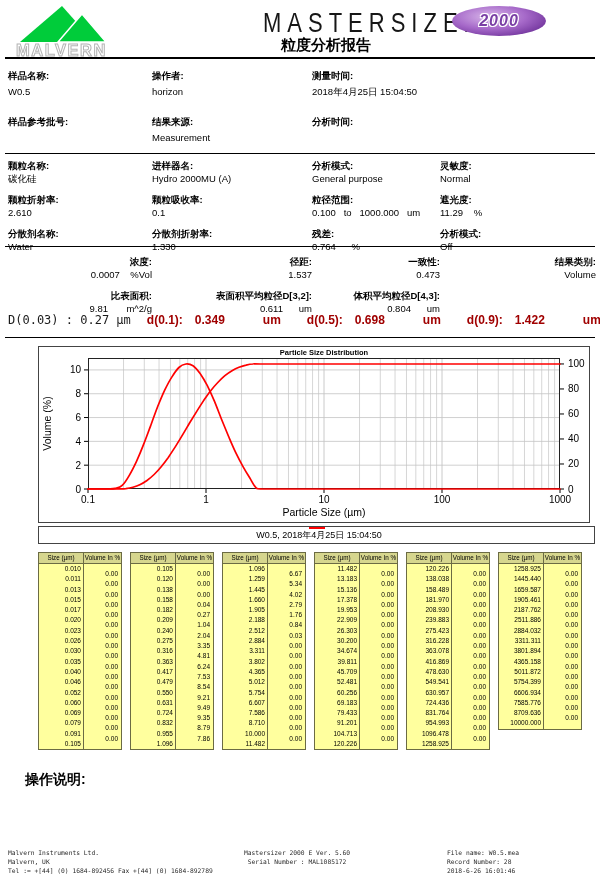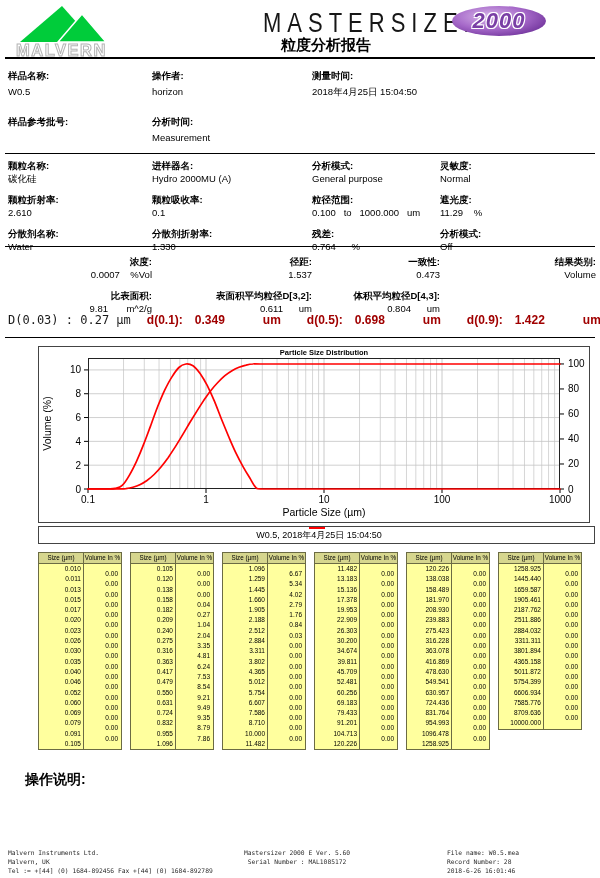--- a/index.html
+++ b/index.html
@@ -6,21 +6,21 @@
   .page{position:relative;width:600px;height:878px;background:#fff;overflow:hidden;
         font-family:"Liberation Sans",sans-serif;color:#000;}
   .hline{position:absolute;left:5px;right:5px;background:#000;height:1px;}
   
   .logo{position:absolute;left:12px;top:2px;}
   .mastersizer{position:absolute;left:263px;top:7px;font-size:22px;font-weight:500;
       letter-spacing:6px;transform:scaleY(1.25);transform-origin:top left;color:#161616;white-space:nowrap;}
   .oval2000{position:absolute;left:452px;top:6px;width:94px;height:30px;border-radius:50%;
       background:radial-gradient(ellipse at 40% 35%, #d9b8ea 0%, #a669c9 45%, #6a2d96 85%, #551f7a 100%);
       display:flex;align-items:center;justify-content:center;}
-  .oval2000 span{font-style:italic;font-weight:bold;font-size:22px;color:#7a3fa5;letter-spacing:1px;
+  .oval2000 span{font-style:italic;font-weight:bold;font-size:16px;color:#7a3fa5;letter-spacing:1px;
       text-shadow:-1px -1px 0 #fff,1px -1px 0 #fff,-1px 1px 0 #fff,1px 1px 0 #fff;}
   .report-title{position:absolute;left:281px;top:36px;font-size:15px;font-weight:bold;}
   
   .sec{position:absolute;left:8px;right:4px;}
   .grow{display:grid;grid-template-columns:144px 160px 128px 1fr;}
   .lblrow>div{font-weight:bold;font-size:9.5px;padding-top:4px;height:13px;white-space:pre;}
   .valrow>div{font-size:9.5px;height:17px;white-space:pre;}
   .s1 .lblrow>div{padding-top:8px;height:14px;}
   .s1 .valrow>div{height:22px;padding-top:2px;}
   
@@ -78,20 +78,21 @@
         <div></div>
       </div>
       <div class="grow valrow">
         <div>W0.5</div>
         <div>horizon</div>
         <div>2018年4月25日 15:04:50</div>
         <div></div>
       </div>
       <div class="grow lblrow">
         <div>样品参考批号:</div>
+        <div>结果来源:</div>
         <div>分析时间:</div>
         <div></div>
       </div>
       <div class="grow valrow">
         <div></div>
         <div>Measurement</div>
         <div></div>
       </div>
     </div>
   <div class="hline" style="top:153px;"></div>

